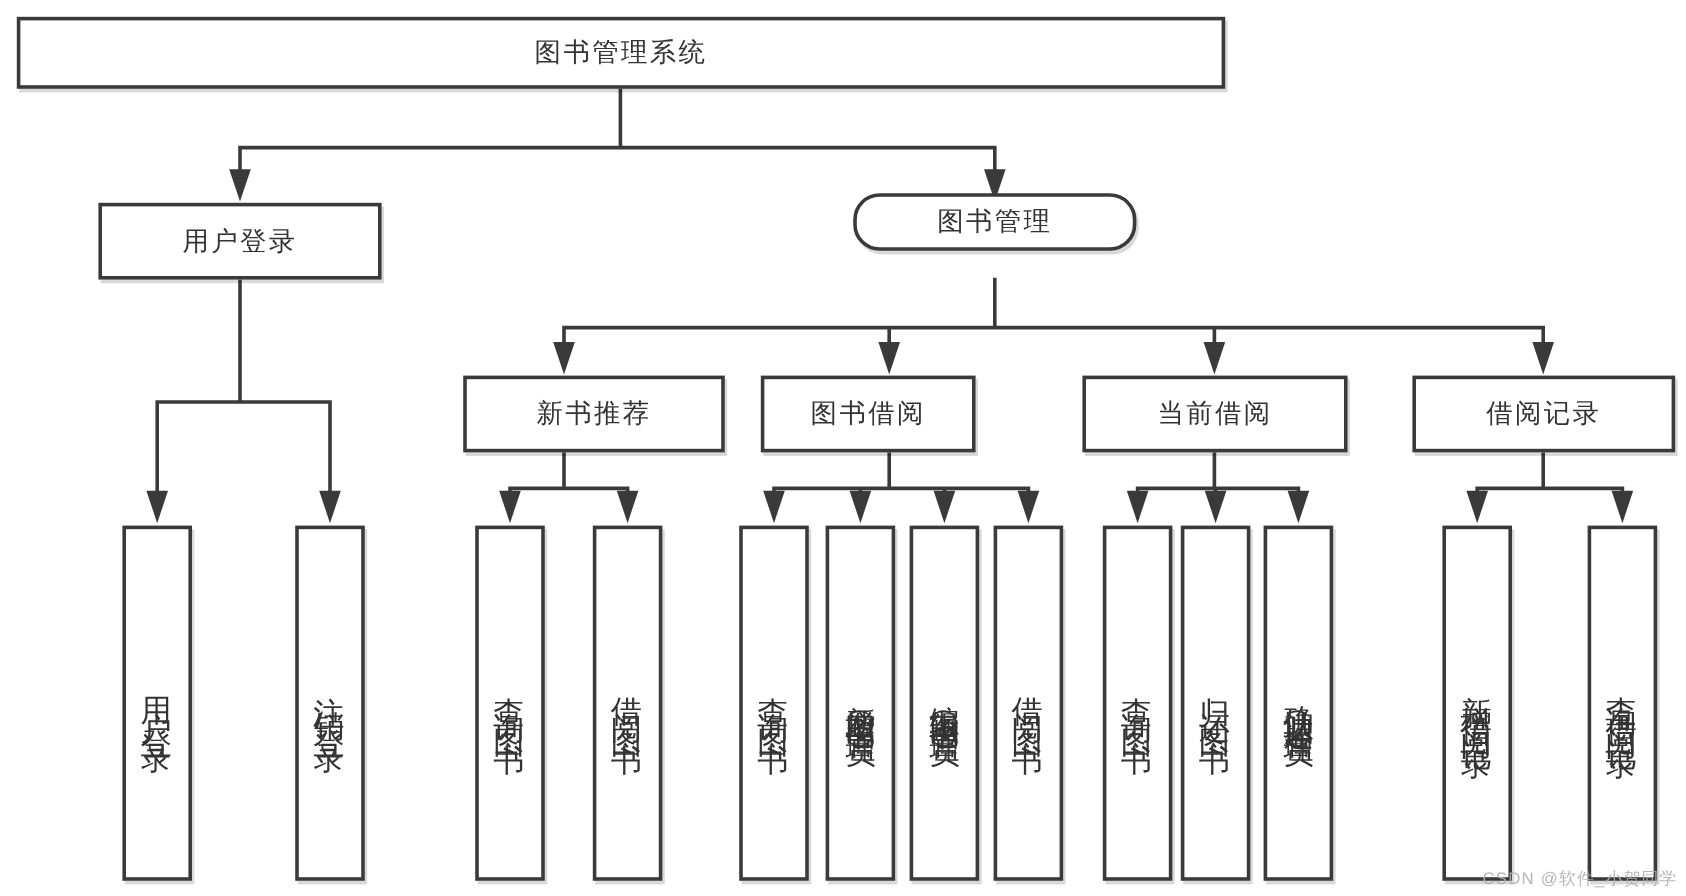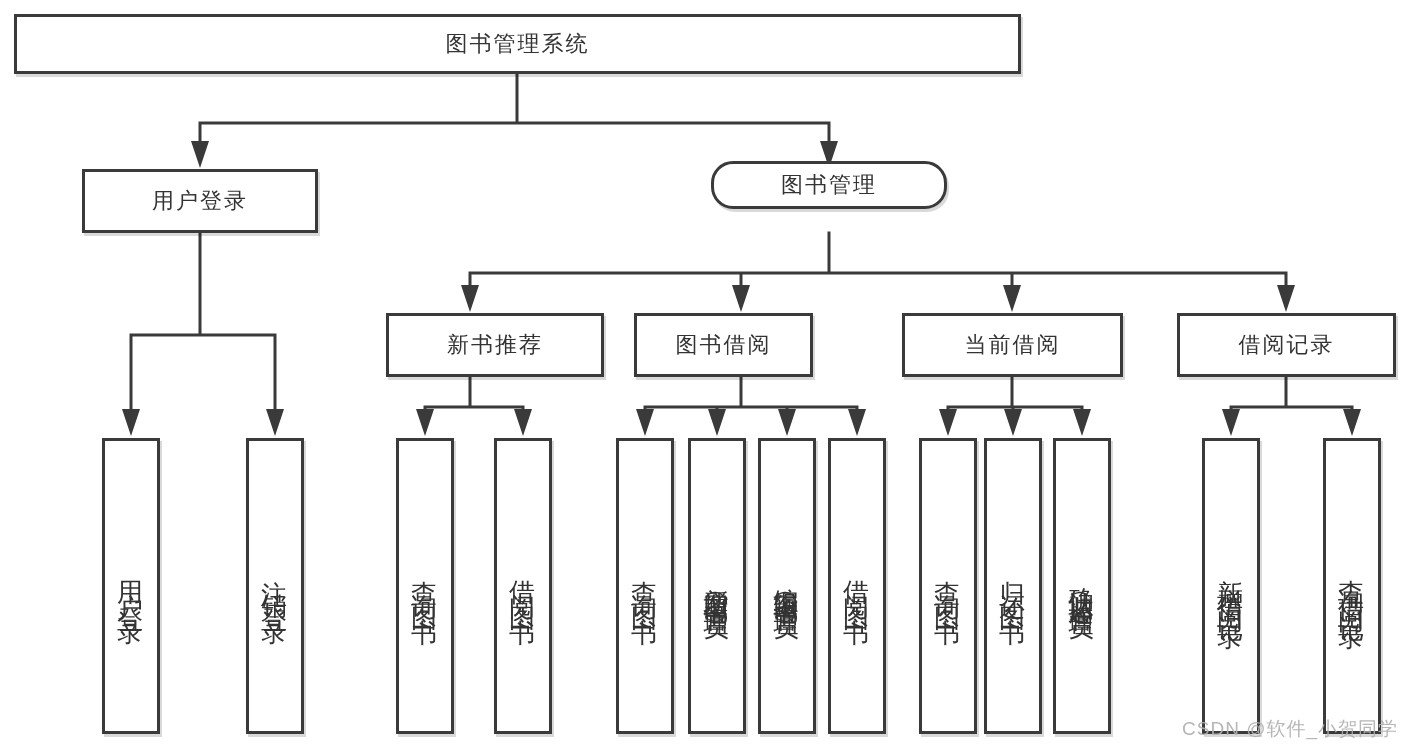--- a/index.html
+++ b/index.html
@@ -35,21 +35,21 @@
     font-size:26px;
     white-space:nowrap;
   }
   .leaf .ls-s{letter-spacing:13px;}
   .leaf .ls-m{letter-spacing:9px;}
   .leaf .ls-l{letter-spacing:4px;font-size:25px;}
   #watermark{
     position:absolute;
     right:7px;bottom:5px;
     z-index:5;
-    font-size:19px;
+    font-size:14px;
     color:#b0b0b0;
     opacity:0.92;
     letter-spacing:1px;
     white-space:nowrap;
   }
 </style>
 </head>
 <body>
 
 <div id="canvas">

